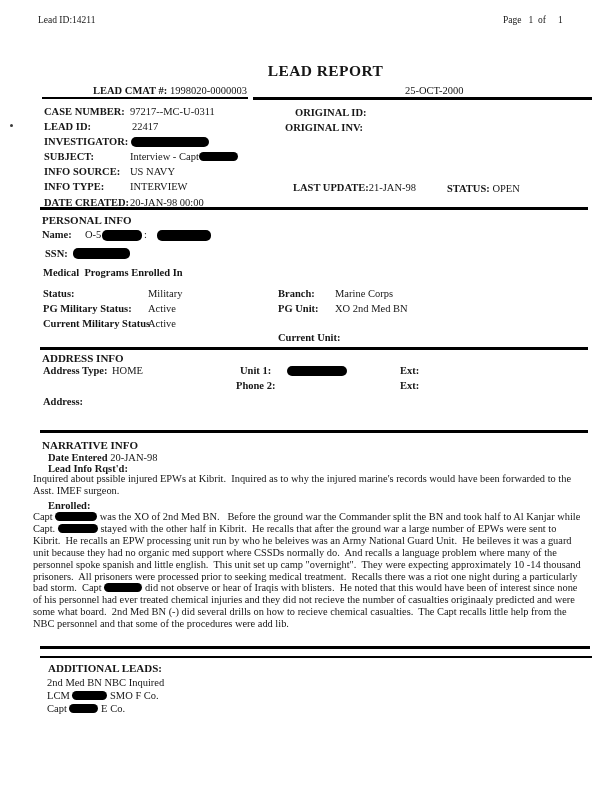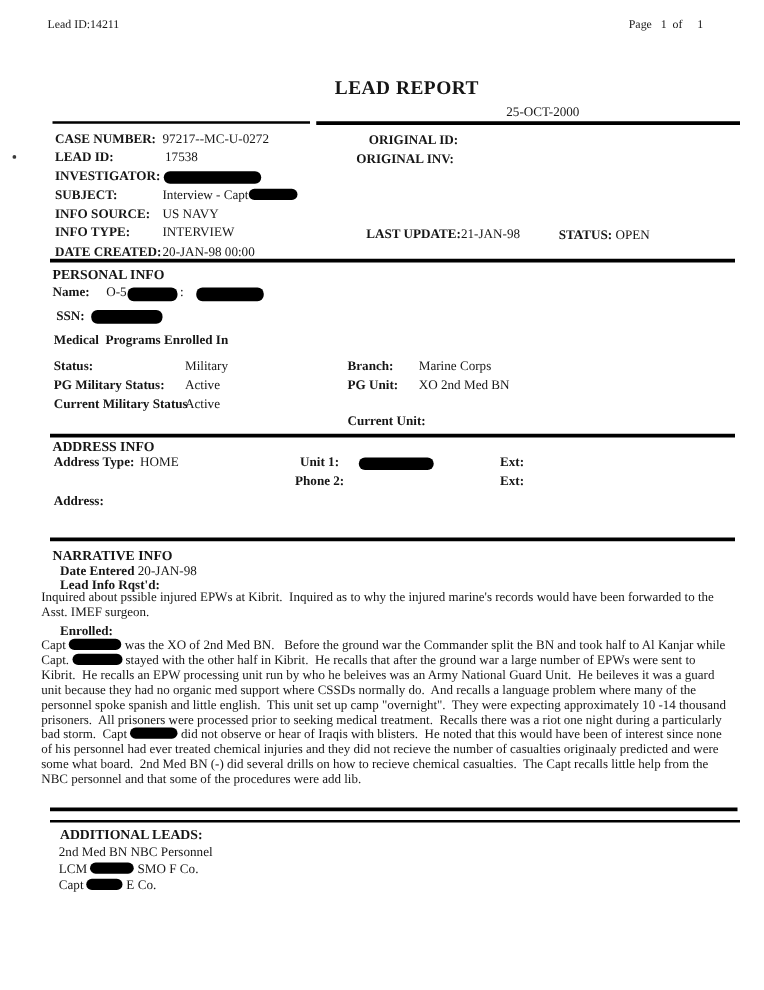--- a/index.html
+++ b/index.html
@@ -35,31 +35,32 @@
 
 <div class="page">
 
   <span class="abs sm" style="left:38px;top:14px">Lead ID:14211</span>
   <span class="abs sm pre" style="left:503px;top:14px">Page   1  of     1</span>
 
   <div class="dot" style="left:10px;top:124px"></div>
 
   <div class="title">LEAD REPORT</div>
 
+  <div class="abs fs" style="left:93px;top:84px"><span class="lbl">LEAD CMAT #:</span> <span>1998020-0000003</span></div>
   <span class="abs fs" style="left:405px;top:84px">25-OCT-2000</span>
 
   <div class="rule" style="left:42px;top:97px;width:206px;height:2px"></div>
   <div class="rule" style="left:253px;top:97px;width:339px;height:3px"></div>
 
   <span class="abs fs lbl" style="left:44px;top:105px">CASE NUMBER:</span>
-  <span class="abs fs" style="left:130px;top:105px">97217--MC-U-0272</span>
+  <span class="abs fs" style="left:130px;top:105px">97217--MC-U-0311</span>
   <span class="abs fs lbl" style="left:295px;top:106px">ORIGINAL ID:</span>
 
   <span class="abs fs lbl" style="left:44px;top:120px">LEAD ID:</span>
-  <span class="abs fs" style="left:132px;top:120px">17538</span>
+  <span class="abs fs" style="left:132px;top:120px">22417</span>
   <span class="abs fs lbl" style="left:285px;top:121px">ORIGINAL INV:</span>
 
   <span class="abs fs lbl" style="left:44px;top:135px">INVESTIGATOR:</span>
   <span class="redact abs" style="left:131px;top:137px;width:78px;height:10px"></span>
 
   <span class="abs fs lbl" style="left:44px;top:150px">SUBJECT:</span>
   <span class="abs fs" style="left:130px;top:150px"><span>Interview - Capt</span><span class="redact" style="width:39px"></span></span>
 
   <span class="abs fs lbl" style="left:44px;top:165px">INFO SOURCE:</span>
   <span class="abs fs" style="left:130px;top:165px">US NAVY</span>
@@ -129,19 +130,19 @@
 
   <span class="abs fs lbl" style="left:48px;top:499px">Enrolled:</span>
 
   <div class="para" style="left:33px;top:511px;width:549px"><span>Capt </span><span class="redact" style="width:42px"></span><span> was the XO of 2nd Med BN.   Before the ground war the Commander split the BN and took half to Al Kanjar while Capt. </span><span class="redact" style="width:40px"></span><span> stayed with the other half in Kibrit.  He recalls that after the ground war a large number of EPWs were sent to Kibrit.  He recalls an EPW processing unit run by who he beleives was an Army National Guard Unit.  He beileves it was a guard unit because they had no organic med support where CSSDs normally do.  And recalls a language problem where many of the personnel spoke spanish and little english.  This unit set up camp "overnight".  They were expecting approximately 10 -14 thousand prisoners.  All prisoners were processed prior to seeking medical treatment.  Recalls there was a riot one night during a particularly bad storm.  Capt </span><span class="redact" style="width:38px"></span><span> did not observe or hear of Iraqis with blisters.  He noted that this would have been of interest since none of his personnel had ever treated chemical injuries and they did not recieve the number of casualties originaaly predicted and were some what board.  2nd Med BN (-) did several drills on how to recieve chemical casualties.  The Capt recalls little help from the NBC personnel and that some of the procedures were add lib.</span></div>
 
   <div class="rule" style="left:40px;top:646px;width:550px;height:3px"></div>
   <div class="rule" style="left:40px;top:656px;width:552px;height:2px"></div>
 
   <span class="abs sechead" style="left:48px;top:662px;font-size:11px">ADDITIONAL LEADS:</span>
 
-  <span class="abs fs" style="left:47px;top:676px">2nd Med BN NBC Personnel</span>
+  <span class="abs fs" style="left:47px;top:676px">2nd Med BN NBC Inquired</span>
 
   <span class="abs fs" style="left:47px;top:689px"><span>LCM </span><span class="redact" style="width:35px"></span><span> SMO F Co.</span></span>
 
   <span class="abs fs" style="left:47px;top:702px"><span>Capt </span><span class="redact" style="width:29px"></span><span> E Co.</span></span>
 
 </div>
 
 </body></html>

